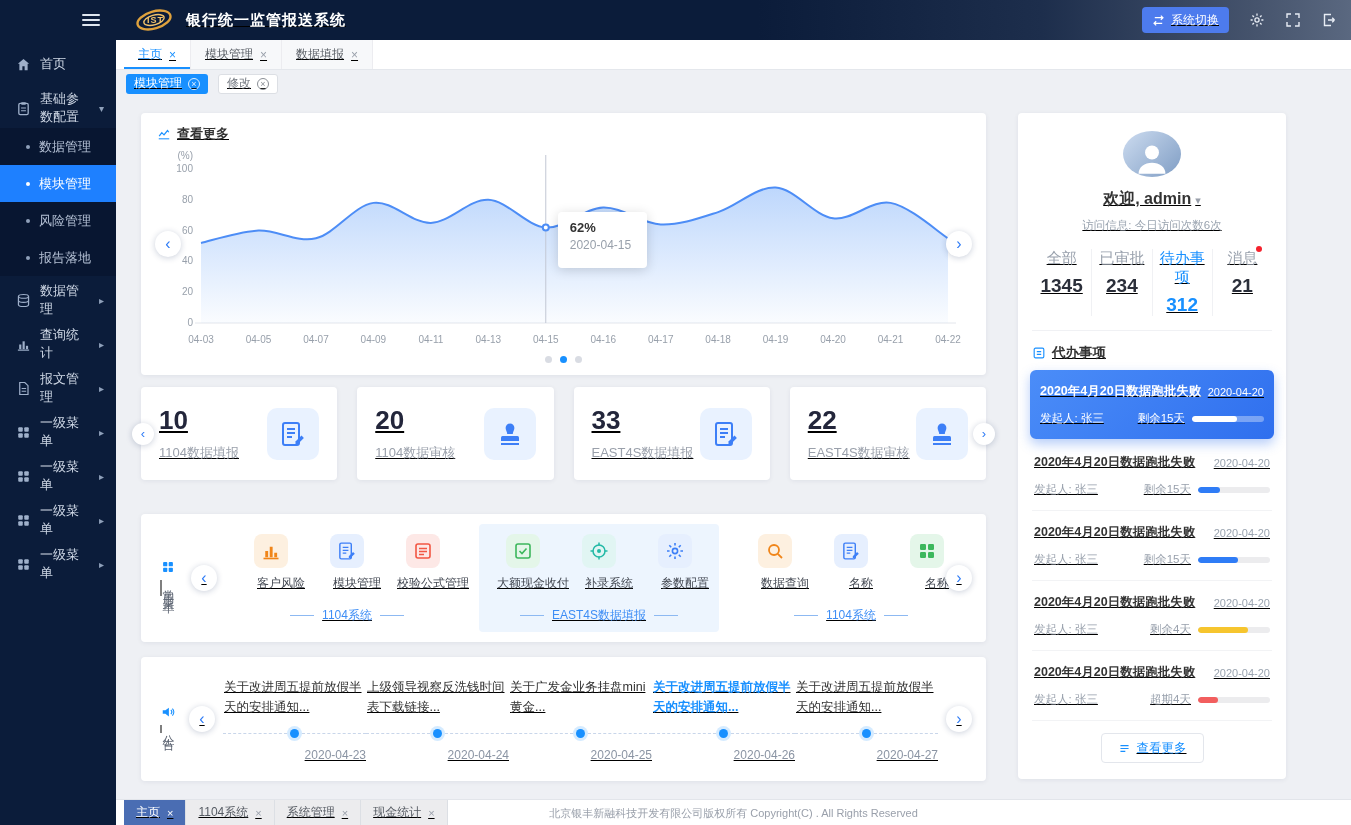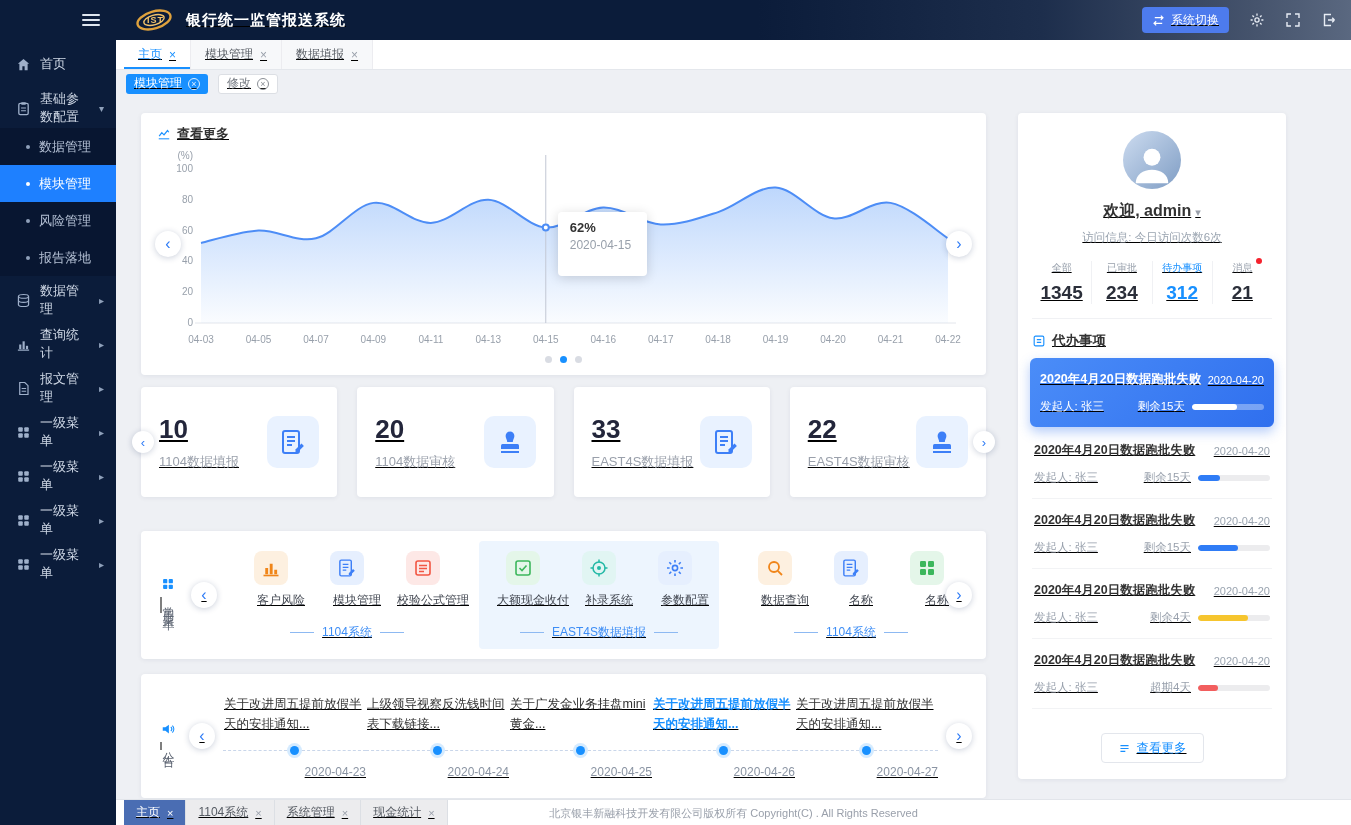--- a/index.html
+++ b/index.html
@@ -48,32 +48,32 @@
   .content { flex:1; display:flex; padding:16px 40px 0 25px; gap:32px; overflow:hidden; }
   .left-col { width:845px; flex-shrink:0; display:flex; flex-direction:column; }
   .card { background:#fff; border-radius:4px; box-shadow:0 1px 5px rgba(15,34,77,.07); }
 
   
   .chart-card { height:262px; position:relative; padding:12px 16px 4px; display:flex; flex-direction:column; }
   .card-head { display:flex; align-items:center; gap:6px; font-size:13px; color:#333; font-weight:bold; }
   .card-head .ico { width:14px; height:14px; color:#1890ff; }
   .chart-area { position:relative; height:206px; margin-top:2px; }
   .chart-area svg.main { width:100%; height:100%; display:block; }
-  .chart-tip { position:absolute; background:#fff; border-radius:4px; box-shadow:0 2px 12px rgba(0,0,0,.16); padding:8px 16px 24px 12px; font-size:12px; color:#98a0ab; z-index:3; }
+  .chart-tip { position:absolute; background:#fff; border-radius:4px; box-shadow:0 2px 12px rgba(0,0,0,.16); padding:8px 16px 16px 12px; font-size:12px; color:#98a0ab; z-index:3; }
   .chart-tip b { display:block; font-size:13px; color:#333; margin-bottom:3px; font-weight:bold; }
   .nav-circle { width:26px; height:26px; border-radius:50%; background:#fff; box-shadow:0 1px 6px rgba(20,40,90,.22); border:none; color:#2f7cf6; font-size:16px; line-height:1; display:flex; align-items:center; justify-content:center; cursor:pointer; flex-shrink:0; }
   .chart-card .nav-circle { position:absolute; top:50%; transform:translateY(-50%); z-index:2; }
   .chart-card .nav-circle.left { left:14px; } .chart-card .nav-circle.right { right:14px; }
   .dots { display:flex; justify-content:center; gap:8px; padding:5px 0 3px; }
   .dot { width:7px; height:7px; border-radius:50%; background:#d9dce3; cursor:pointer; }
   .dot.active { background:#1890ff; }
 
   
   .stats-row { display:flex; gap:20px; margin-top:12px; position:relative; }
-  .stat-card { flex:1; background:#fff; border-radius:4px; box-shadow:0 1px 5px rgba(15,34,77,.07); padding:9px 18px; display:flex; align-items:center; justify-content:space-between; height:110px; }
+  .stat-card { flex:1; background:#fff; border-radius:4px; box-shadow:0 1px 5px rgba(15,34,77,.07); padding:9px 18px; display:flex; align-items:center; justify-content:space-between; height:93px; }
   .stat-num { font-size:26px; font-weight:bold; color:#23263b; }
   .stat-label { font-size:13px; color:#9aa0ab; margin-top:8px; }
   .stat-ico { width:52px; height:52px; border-radius:10px; background:#e9f2ff; color:#3d7ff7; padding:12px; flex-shrink:0; }
   .mini-nav { position:absolute; top:50%; transform:translateY(-50%); width:22px; height:22px; font-size:13px; }
   .mini-nav.left { left:-9px; } .mini-nav.right { right:-9px; }
 
   
   .quick-card { margin-top:34px; height:128px; display:flex; align-items:center; padding:10px 14px; gap:10px; }
   .side-label { display:flex; flex-direction:column; align-items:center; gap:6px; width:26px; flex-shrink:0; }
   .side-label .ico { width:14px; height:14px; color:#1890ff; }
@@ -102,21 +102,21 @@
   
   .user-panel { width:268px; flex-shrink:0; background:#fff; border-radius:4px; box-shadow:0 1px 5px rgba(15,34,77,.07); padding:16px 14px 12px; height:666px; display:flex; flex-direction:column; }
   .avatar { width:58px; height:58px; border-radius:50%; margin:2px auto 12px; background:linear-gradient(135deg,#cddcf0,#7f9dc4); padding:8px 6px 0; overflow:hidden; }
   .avatar svg { width:100%; height:100%; display:block; }
   .welcome { text-align:center; font-size:16px; font-weight:bold; color:#333; }
   .welcome .caret { color:#9aa0ab; font-size:11px; font-weight:normal; margin-left:4px; cursor:pointer; }
   .visit { text-align:center; font-size:11.5px; color:#9aa4b0; margin:8px 0 16px; }
   .u-stats { display:flex; border-bottom:1px solid #f0f1f4; padding-bottom:14px; }
   .u-stat { flex:1; text-align:center; border-right:1px solid #f0f1f4; position:relative; }
   .u-stat:last-child { border-right:none; }
-  .u-stat .lbl { font-size:10px; color:#98a0ac; }
+  .u-stat .lbl { font-size:15px; color:#98a0ac; }
   .u-stat .val { font-size:19px; font-weight:bold; color:#2b2f3a; margin-top:7px; }
   .u-stat.hl .lbl, .u-stat.hl .val { color:#1890ff; }
   .red-dot { position:absolute; top:-3px; right:10px; width:6px; height:6px; border-radius:50%; background:#f5222d; }
   .todo-head { display:flex; align-items:center; gap:6px; margin:13px 0 8px; font-size:13.5px; font-weight:bold; color:#333; }
   .todo-head .ico { width:14px; height:14px; color:#1890ff; }
   .todo-item { padding:13px 2px; border-bottom:1px solid #f2f3f5; cursor:pointer; }
   .todo-item .r1 { display:flex; justify-content:space-between; align-items:center; gap:6px; }
   .t-title { font-size:12.5px; font-weight:bold; color:#333; white-space:nowrap; }
   .t-date { font-size:11px; color:#9aa4b0; flex-shrink:0; }
   .todo-item .r2 { display:flex; align-items:center; margin-top:11px; font-size:11.5px; color:#98a0ac; gap:7px; }

